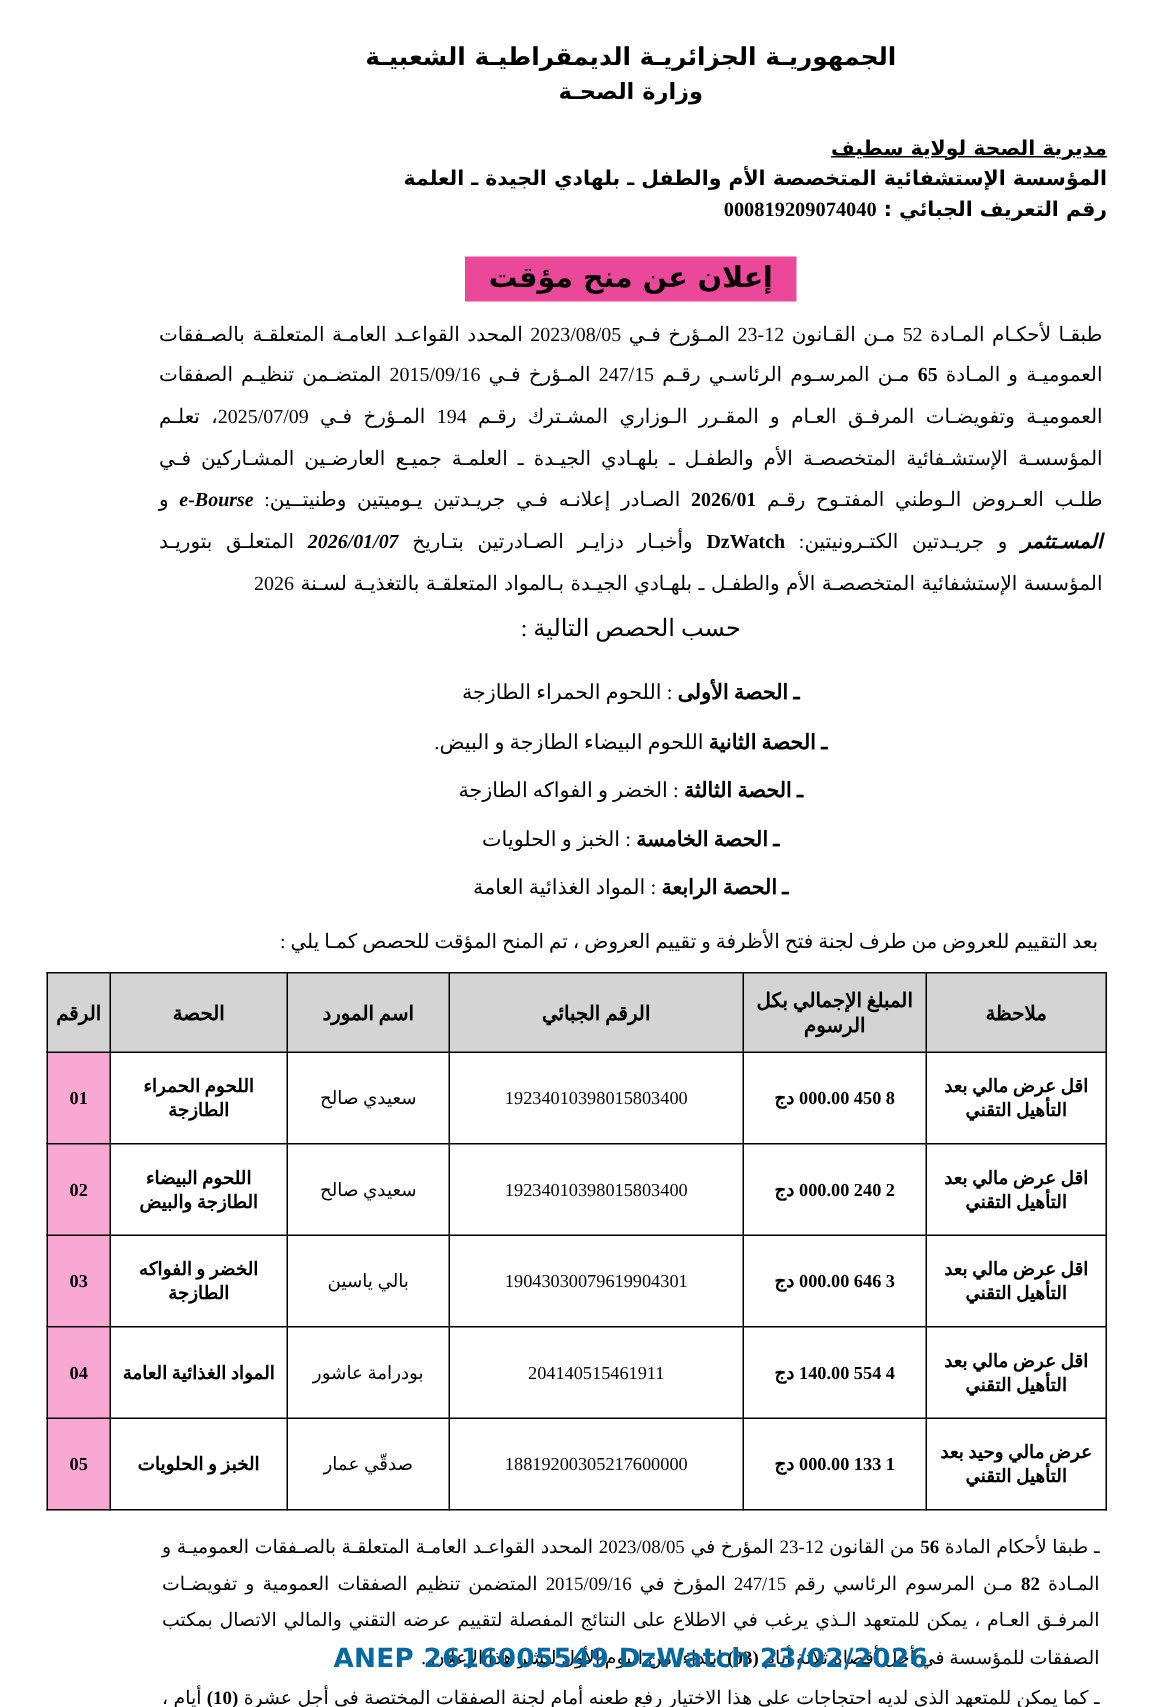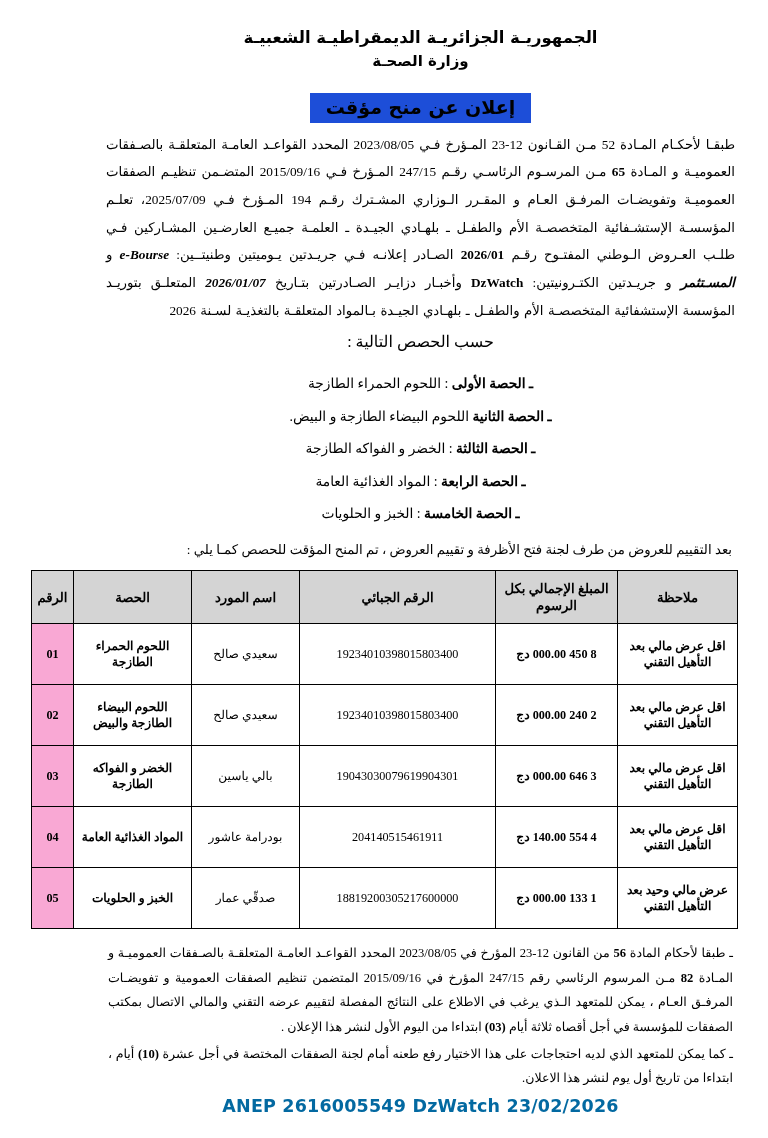--- a/index.html
+++ b/index.html
@@ -50,21 +50,21 @@
   }
 
   
   .title-wrap {
     text-align: center;
     margin-top: 20px;
     margin-bottom: 8px;
   }
   .title-box {
     display: inline-block;
-    background: #1d4ed8;
+    background: #ec4899;
     padding: 3px 16px 5px 16px;
     font-weight: bold;
     font-size: 19px;
     letter-spacing: 1px;
   }
 
   
   .para {
     font-family: "Liberation Serif", "DejaVu Serif", serif;
     font-size: 13.3px;
@@ -183,20 +183,28 @@
 </head>
 <body>
 
 <div class="page">
 
   <div class="hdr-center">
     <div>الجمهوريـة الجزائريـة الديمقراطيـة الشعبيـة</div>
     <div class="line2">وزارة الصحـة</div>
   </div>
 
+  <div class="hdr-right">
+    <div class="l1">مديرية الصحة لولاية سطيف</div>
+    <div>المؤسسة الإستشفائية المتخصصة الأم والطفل ـ بلهادي الجيدة ـ العلمة</div>
+    <div>
+      <span>رقم التعريف الجبائي :</span>
+      <span class="nif-num">000819209074040</span>
+    </div>
+  </div>
 
   <div class="title-wrap">
     <span class="title-box">إعلان عن منح مؤقت</span>
   </div>
 
   <div class="para">طبقـا لأحكـام المـادة 52 مـن القـانون 12-23 المـؤرخ فـي 2023/08/05 المحدد القواعـد العامـة المتعلقـة بالصـفقات العموميـة و المـادة <b>65</b> مـن المرسـوم الرئاسـي رقـم 247/15 المـؤرخ فـي 2015/09/16 المتضـمن تنظيـم الصفقات العموميـة وتفويضـات المرفـق العـام و المقـرر الـوزاري المشـترك رقـم 194 المـؤرخ فـي 2025/07/09، تعلـم المؤسسـة الإستشـفائية المتخصصـة الأم والطفـل ـ بلهـادي الجيـدة ـ العلمـة جميـع العارضـين المشـاركين فـي طلـب العـروض الـوطني المفتـوح رقـم <b>2026/01</b> الصـادر إعلانـه فـي جريـدتين يـوميتين وطنيتــين: <i>e-Bourse</i> و <i>المسـتثمر</i> و جريـدتين الكتـرونيتين: <b>DzWatch</b> وأخبـار دزايـر الصـادرتين بتـاريخ <i>2026/01/07</i> المتعلـق بتوريـد المؤسسة الإستشفائية المتخصصـة الأم والطفـل ـ بلهـادي الجيـدة بـالمواد المتعلقـة بالتغذيـة لسـنة 2026</div>
   <div class="afterpara">حسب الحصص التالية :</div>
 
   <div class="lots">
     <div class="lot-line">
@@ -205,26 +213,26 @@
     </div>
     <div class="lot-line">
       <b>ـ الحصة الثانية</b>
       <span>اللحوم البيضاء  الطازجة و البيض.</span>
     </div>
     <div class="lot-line">
       <b>ـ الحصة الثالثة</b>
       <span>: الخضر و  الفواكه الطازجة</span>
     </div>
     <div class="lot-line">
+      <b>ـ الحصة الخامسة</b>
+      <span>: الخبز و  الحلويات</span>
+    </div>
+    <div class="lot-line">
       <b>ـ الحصة الرابعة</b>
       <span>: المواد الغذائية العامة</span>
-    </div>
-    <div class="lot-line">
-      <b>ـ الحصة الخامسة</b>
-      <span>: الخبز و  الحلويات</span>
     </div>
   </div>
 
   <div class="intro-results">بعد التقييم للعروض من طرف لجنة فتح الأظرفة و تقييم العروض ، تم المنح المؤقت  للحصص كمـا يلي :</div>
 
   <table class="awards">
     <colgroup>
       <col class="w-note">
         <col class="w-amt">
         <col class="w-nif">

